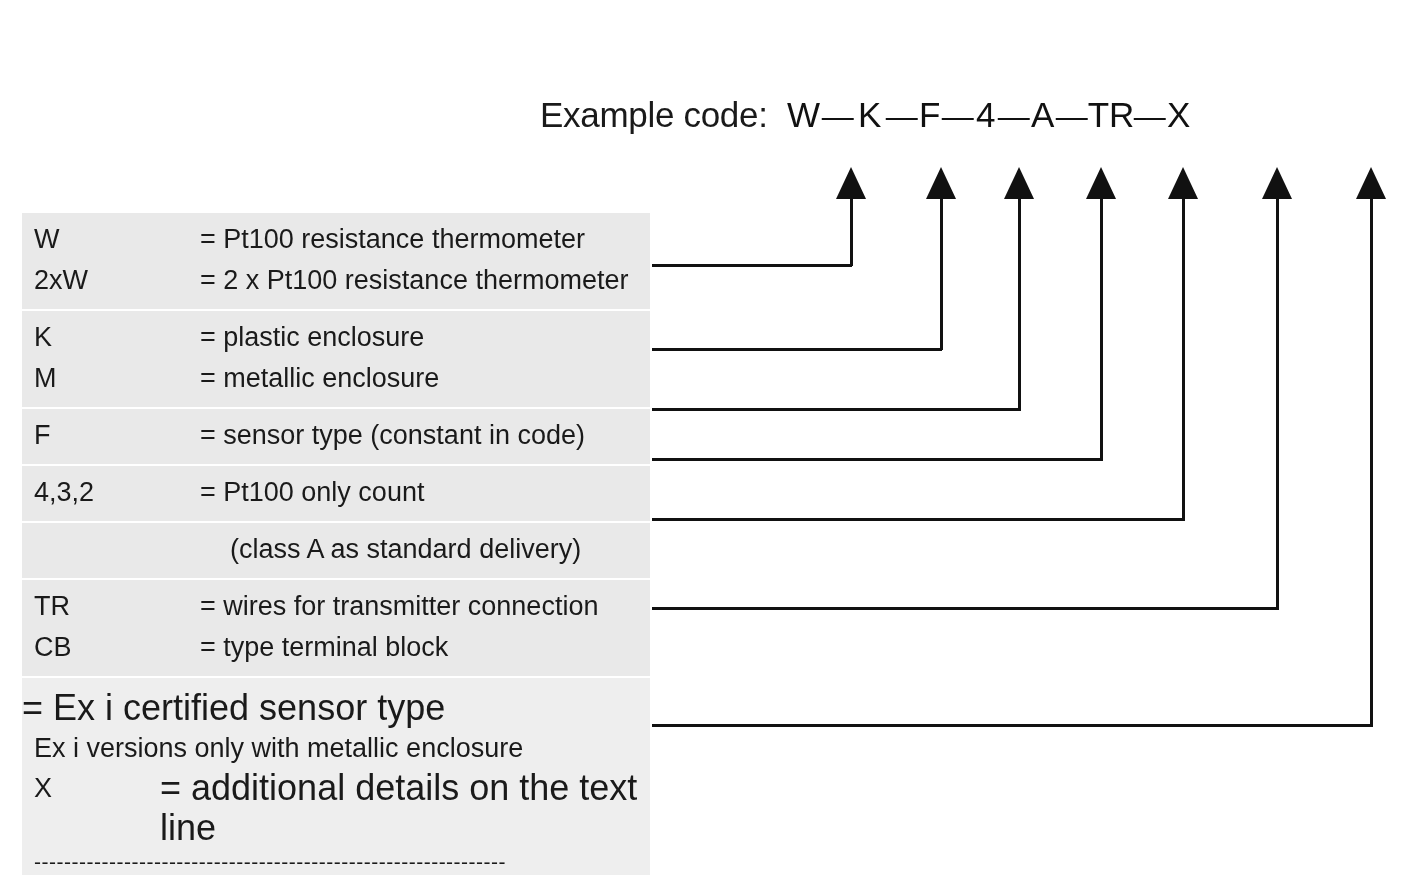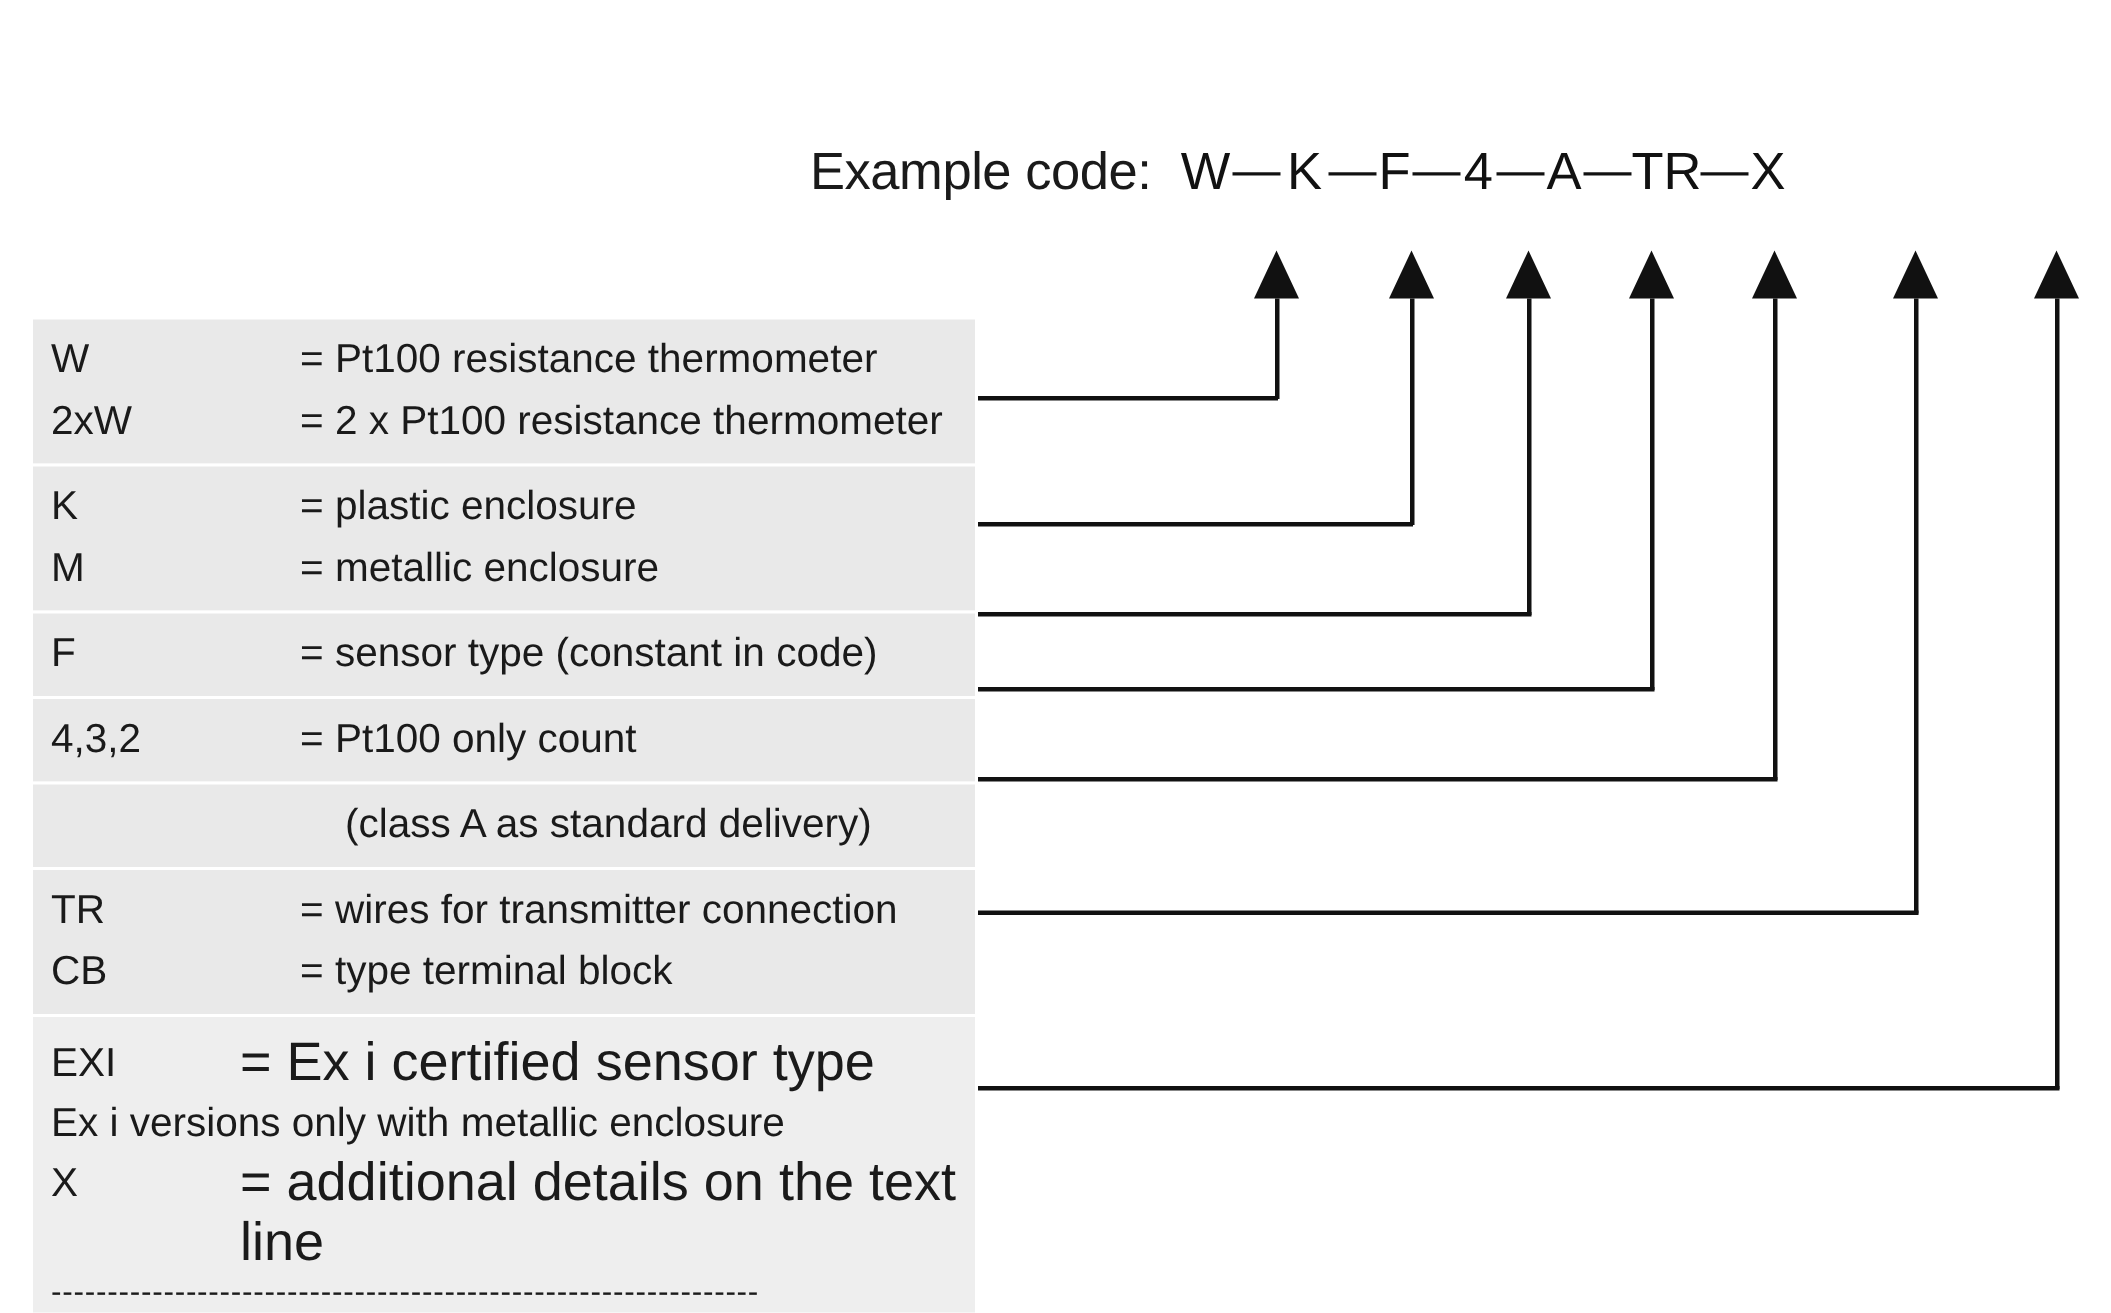--- a/index.html
+++ b/index.html
@@ -15,21 +15,21 @@
     color: #1a1a1a;
     overflow: hidden;
   }
 
   
   #example-line {
     position: absolute;
     left: 540px;
     top: 95px;
     display: flex;
-    align-items: flex-start;
+    align-items: flex-end;
     white-space: nowrap;
   }
   #example-label {
     font-size: 35px;
     letter-spacing: -0.3px;
     color: #1a1a1a;
     margin-right: 18px;
   }
   .code-token {
     font-size: 35px;
@@ -239,21 +239,20 @@
       <div class="legend-val">= wires for transmitter connection</div>
     </div>
     <div class="legend-row">
       <div class="legend-key">CB</div>
       <div class="legend-val">= type terminal block</div>
     </div>
   </div>
 
   <div id="legend-extra">
     <div class="extra-row">
-      <div class="extra-key">EXI</div>
       <div class="extra-val">= Ex i certified sensor type</div>
     </div>
     <div class="extra-full">Ex i versions only with metallic enclosure</div>
     <div class="extra-row">
       <div class="extra-key">X</div>
       <div class="extra-val">= additional details on the text line</div>
     </div>
     <div class="dash-rule">---------------------------------------------------------------</div>
 
   </div>

